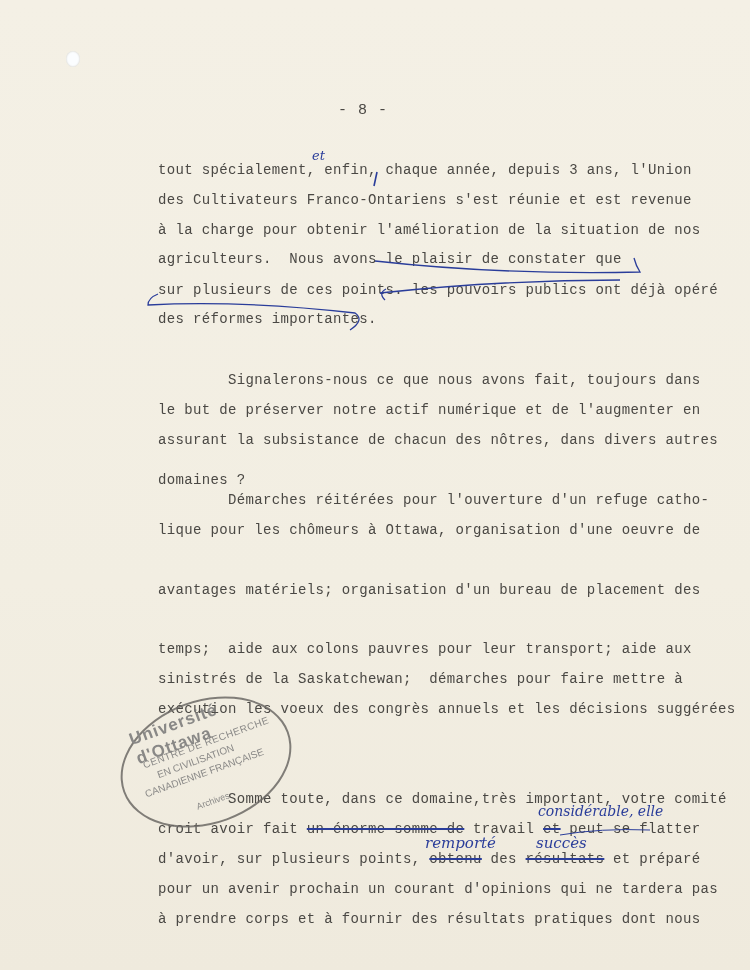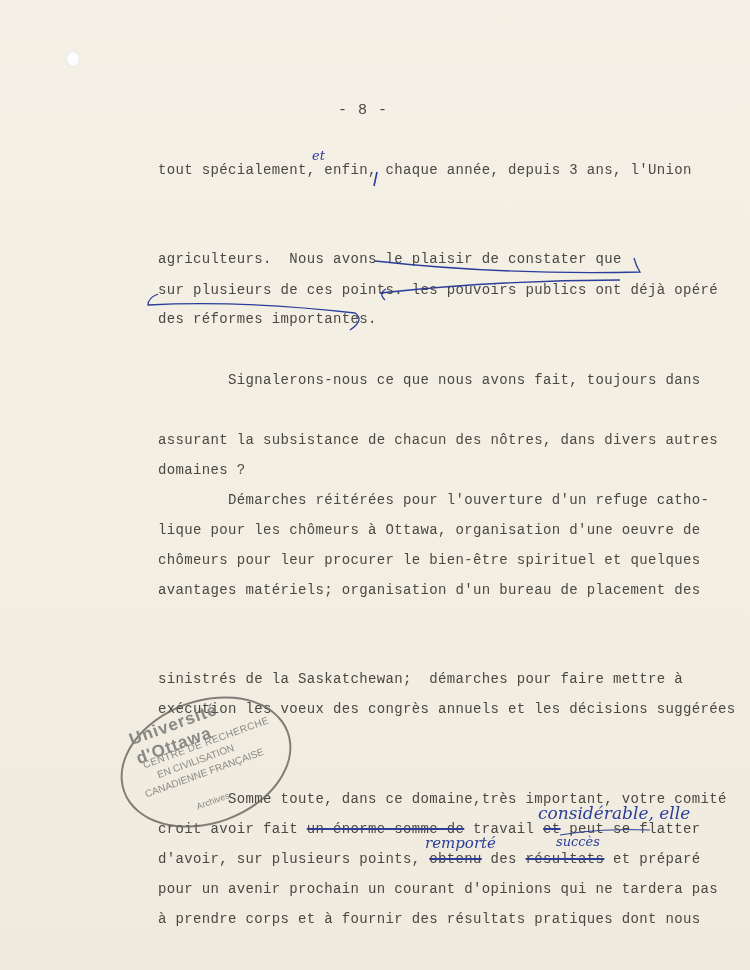--- a/index.html
+++ b/index.html
@@ -36,46 +36,49 @@
 </style>
 </head>
 <body>
 
 <div class="page">
   <div class="punch-hole"></div>
 
   <div class="page-number">- 8 -</div>
 
   <div class="line" style="top:162px">tout spécialement, enfin, chaque année, depuis 3 ans, l'Union</div>
+  <div class="line" style="top:192px">des Cultivateurs Franco-Ontariens s'est réunie et est revenue</div>
+  <div class="line" style="top:222px">à la charge pour obtenir l'amélioration de la situation de nos</div>
   <div class="line" style="top:251px">agriculteurs.  Nous avons le plaisir de constater que</div>
   <div class="line" style="top:282px">sur plusieurs de ces points. les pouvoirs publics ont déjà opéré</div>
   <div class="line" style="top:311px">des réformes importantes.</div>
 
   <div class="ink" style="left:312px; top:148px; font-size:13px;">et</div>
 
   <div class="line" style="top:372px">        Signalerons-nous ce que nous avons fait, toujours dans</div>
+  <div class="line" style="top:402px">le but de préserver notre actif numérique et de l'augmenter en</div>
   <div class="line" style="top:432px">assurant la subsistance de chacun des nôtres, dans divers autres</div>
-  <div class="line" style="top:462px">domaines ?</div>
+  <div class="line" style="top:472px">domaines ?</div>
 
   <div class="line" style="top:492px">        Démarches réitérées pour l'ouverture d'un refuge catho-</div>
   <div class="line" style="top:522px">lique pour les chômeurs à Ottawa, organisation d'une oeuvre de</div>
-  <div class="line" style="top:552px">chômeurs pour leur procurer le bien-être spirituel et quelques</div>
   <div class="line" style="top:582px">avantages matériels; organisation d'un bureau de placement des</div>
+  <div class="line" style="top:641px">temps;  aide aux colons pauvres pour leur transport; aide aux</div>
   <div class="line" style="top:671px">sinistrés de la Saskatchewan;  démarches pour faire mettre à</div>
   <div class="line" style="top:701px">exécution les voeux des congrès annuels et les décisions suggérées</div>
 
   <div class="line" style="top:791px">        Somme toute, dans ce domaine,très important, votre comité</div>
   <div class="line" style="top:821px"><span>croit avoir fait </span><span class="strike">un énorme somme de</span><span> travail </span><span class="strike">et</span><span> peut se flatter</span></div>
   <div class="line" style="top:851px"><span>d'avoir, sur plusieurs points, </span><span class="strike">obtenu</span><span> des </span><span class="strike">résultats</span><span> et préparé</span></div>
   <div class="line" style="top:911px">à prendre corps et à fournir des résultats pratiques dont nous</div>
   <div class="line" style="top:881px">pour un avenir prochain un courant d'opinions qui ne tardera pas</div>
 
-  <div class="ink" style="left:538px; top:803px; font-size:17px;">considérable, elle</div>
+  <div class="ink" style="left:538px; top:803px; font-size:14px;">considérable, elle</div>
   <div class="ink" style="left:425px; top:834px; font-size:15px;">remporté</div>
-  <div class="ink" style="left:536px; top:834px; font-size:13px;margin-left:20px;">succès</div>
+  <div class="ink" style="left:536px; top:834px; font-size:15px;">succès</div>
 
   <svg class="marks" width="750" height="970">
     <path d="M377 172 L374 186" stroke="#2a3d9a" stroke-width="1.6" fill="none"></path>
     <path d="M375 261 Q500 275 640 272 Q636 266 634 258" stroke="#2a3d9a" stroke-width="1.3" fill="none"></path>
     <path d="M380 293 Q500 280 620 280" stroke="#2a3d9a" stroke-width="1.3" fill="none"></path>
     <path d="M158 294 Q148 298 148 305 Q240 300 355 313 Q365 320 350 330" stroke="#2a3d9a" stroke-width="1.3" fill="none"></path>
     <path d="M385 300 Q378 293 386 289" stroke="#2a3d9a" stroke-width="1.3" fill="none"></path>
     <path d="M560 835 Q600 828 650 830" stroke="#2a3d9a" stroke-width="1" fill="none"></path>
   </svg>
 

